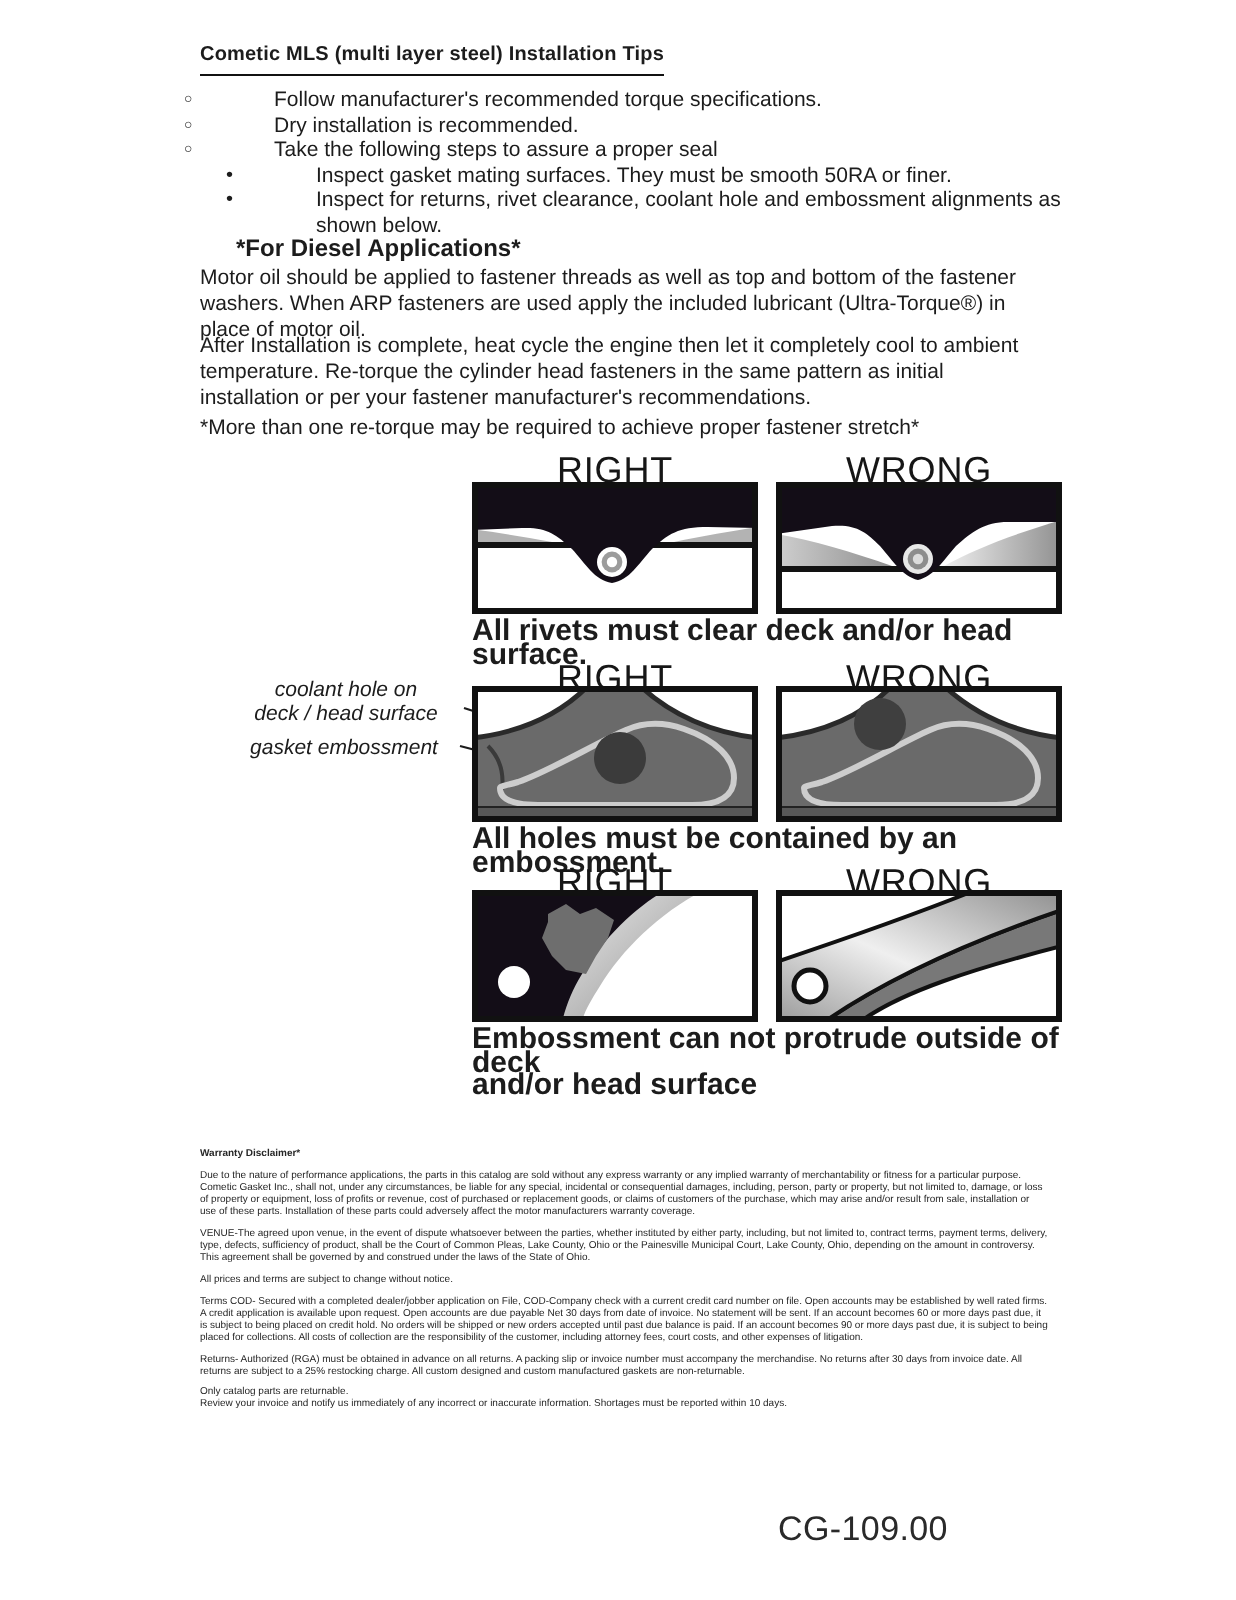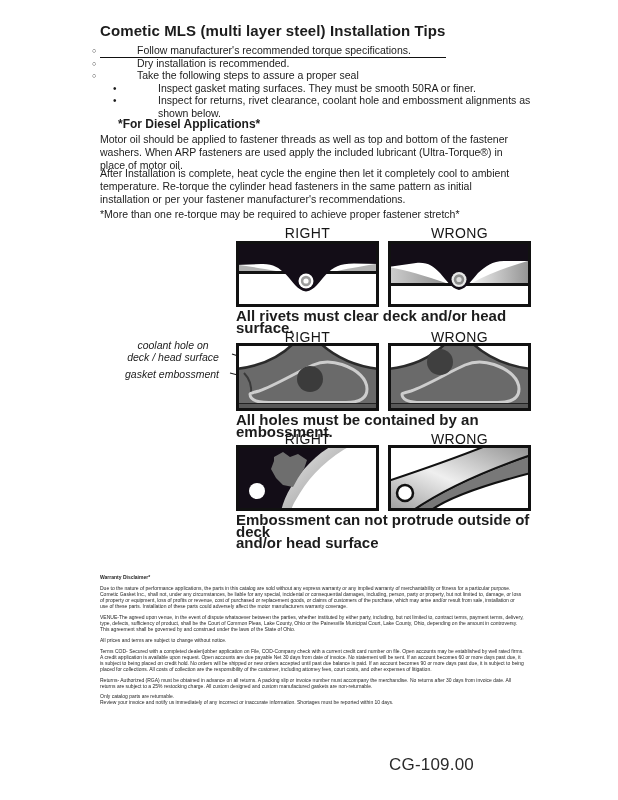--- a/index.html
+++ b/index.html
@@ -1,29 +1,29 @@
 <!DOCTYPE html>
 <html><head>
 <meta charset="utf-8">
 <style>
   html,body{margin:0;padding:0;background:#fff;}
   #page{position:relative;width:618px;height:800px;background:#fff;overflow:hidden;
         font-family:"Liberation Sans",sans-serif;color:#1c1c1c;}
   .abs{position:absolute;}
-  .title{left:100px;top:22px;font-size:15px;font-weight:700;
-         border-bottom:1.6px solid #111;padding-bottom:18px;letter-spacing:.1px;}
+  .title{left:100px;top:22px;font-size:10px;font-weight:700;
+         border-bottom:1.6px solid #111;padding-bottom:4px;letter-spacing:.1px;}
   .bullets{left:92px;top:44px;width:450px;font-size:10.5px;line-height:12.6px;}
   .brow{display:flex;align-items:flex-start;gap:36px;}
   .brow .mk{width:9px;flex:0 0 9px;font-size:7px;line-height:12.6px;transform:translateY(.5px);}
   .brow.sub{margin-left:21px;}
   .brow.sub .mk{font-size:10px;}
   .h2{left:118px;top:117px;font-size:12px;font-weight:700;}
   .para{left:100px;width:424px;font-size:10.5px;line-height:12.8px;}
   .p1{top:133px;} .p2{top:167px;} .note{top:208px;}
-  .rw{width:143px;text-align:center;font-size:14px;font-weight:400;letter-spacing:.4px;color:#161616;}
+  .rw{width:143px;text-align:center;font-size:18px;font-weight:400;letter-spacing:.4px;color:#161616;}
   .dbox{width:143px;height:66px;} .dbox svg{display:block;width:143px;height:66px;}
   .dbox2{width:143px;height:68px;} .dbox2 svg{display:block;width:143px;height:68px;}
   .cap{font-size:15px;font-weight:700;white-space:pre-line;line-height:11.5px;width:320px;}
   .ann{font-size:10.5px;line-height:12px;text-align:center;white-space:pre-line;width:118px;font-style:italic;}
   .legal{left:100px;top:574px;width:424px;font-size:5px;line-height:6.1px;color:#262626;}
   .legal .lp{margin:0 0 4.6px 0;white-space:pre-line;}
   .legal .lh{font-weight:700;margin:0 0 5px 0;}
   .cg{left:389px;top:755px;font-size:17px;letter-spacing:.2px;color:#2a2a2a;}
   .leader{pointer-events:none;}
 </style>

